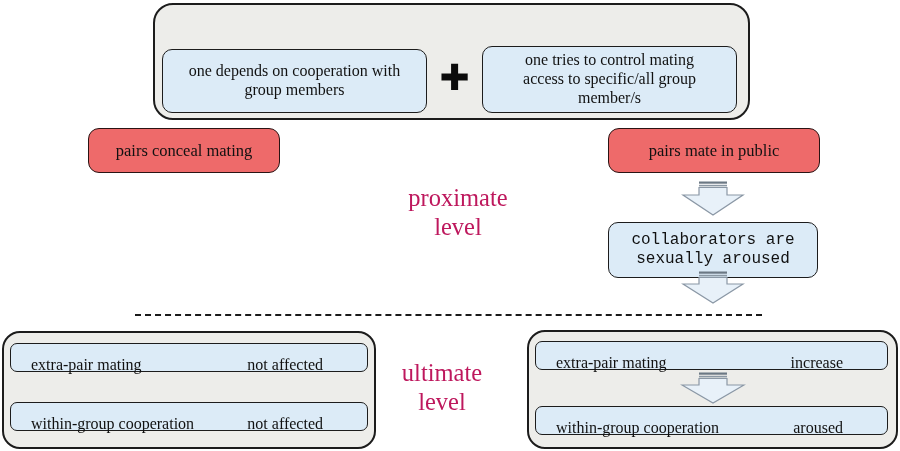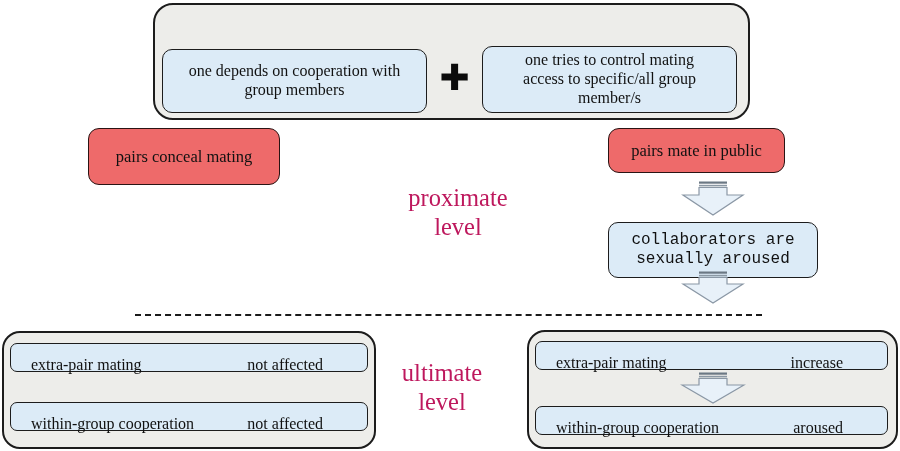--- a/index.html
+++ b/index.html
@@ -45,23 +45,23 @@
 
   <div class="panel" style="left:153px;top:3px;width:597px;height:117px;"></div>
 
 
   <div class="box" style="left:162px;top:49px;width:265px;height:64px;padding:8px 14px;">one depends on cooperation with group members</div>
 
   <div class="plus">✚</div>
 
   <div class="box" style="left:482px;top:46px;width:255px;height:67px;padding:0 20px;">one tries to control mating access to specific/all group member/s</div>
 
-  <div class="box red" style="left:88px;top:128px;width:192px;height:57px;">pairs conceal mating</div>
+  <div class="box red" style="left:88px;top:128px;width:192px;height:45px;">pairs conceal mating</div>
 
-  <div class="box red" style="left:608px;top:128px;width:177px;height:45px;">pairs mate in public</div>
+  <div class="box red" style="left:608px;top:128px;width:212px;height:45px;">pairs mate in public</div>
 
   <div class="level-label" style="left:378px;top:183px;width:160px;">
     <div>proximate</div>
     <div>level</div>
   </div>
 
   <div class="arrow" style="left:681px;top:181px;">
     <svg width="64" height="36" viewBox="0 0 64 36">
       <rect x="18" y="0.5" width="28" height="2.2" fill="#6b7884"></rect>
       <rect x="18" y="3.8" width="28" height="1.6" fill="#8b98a4"></rect>

